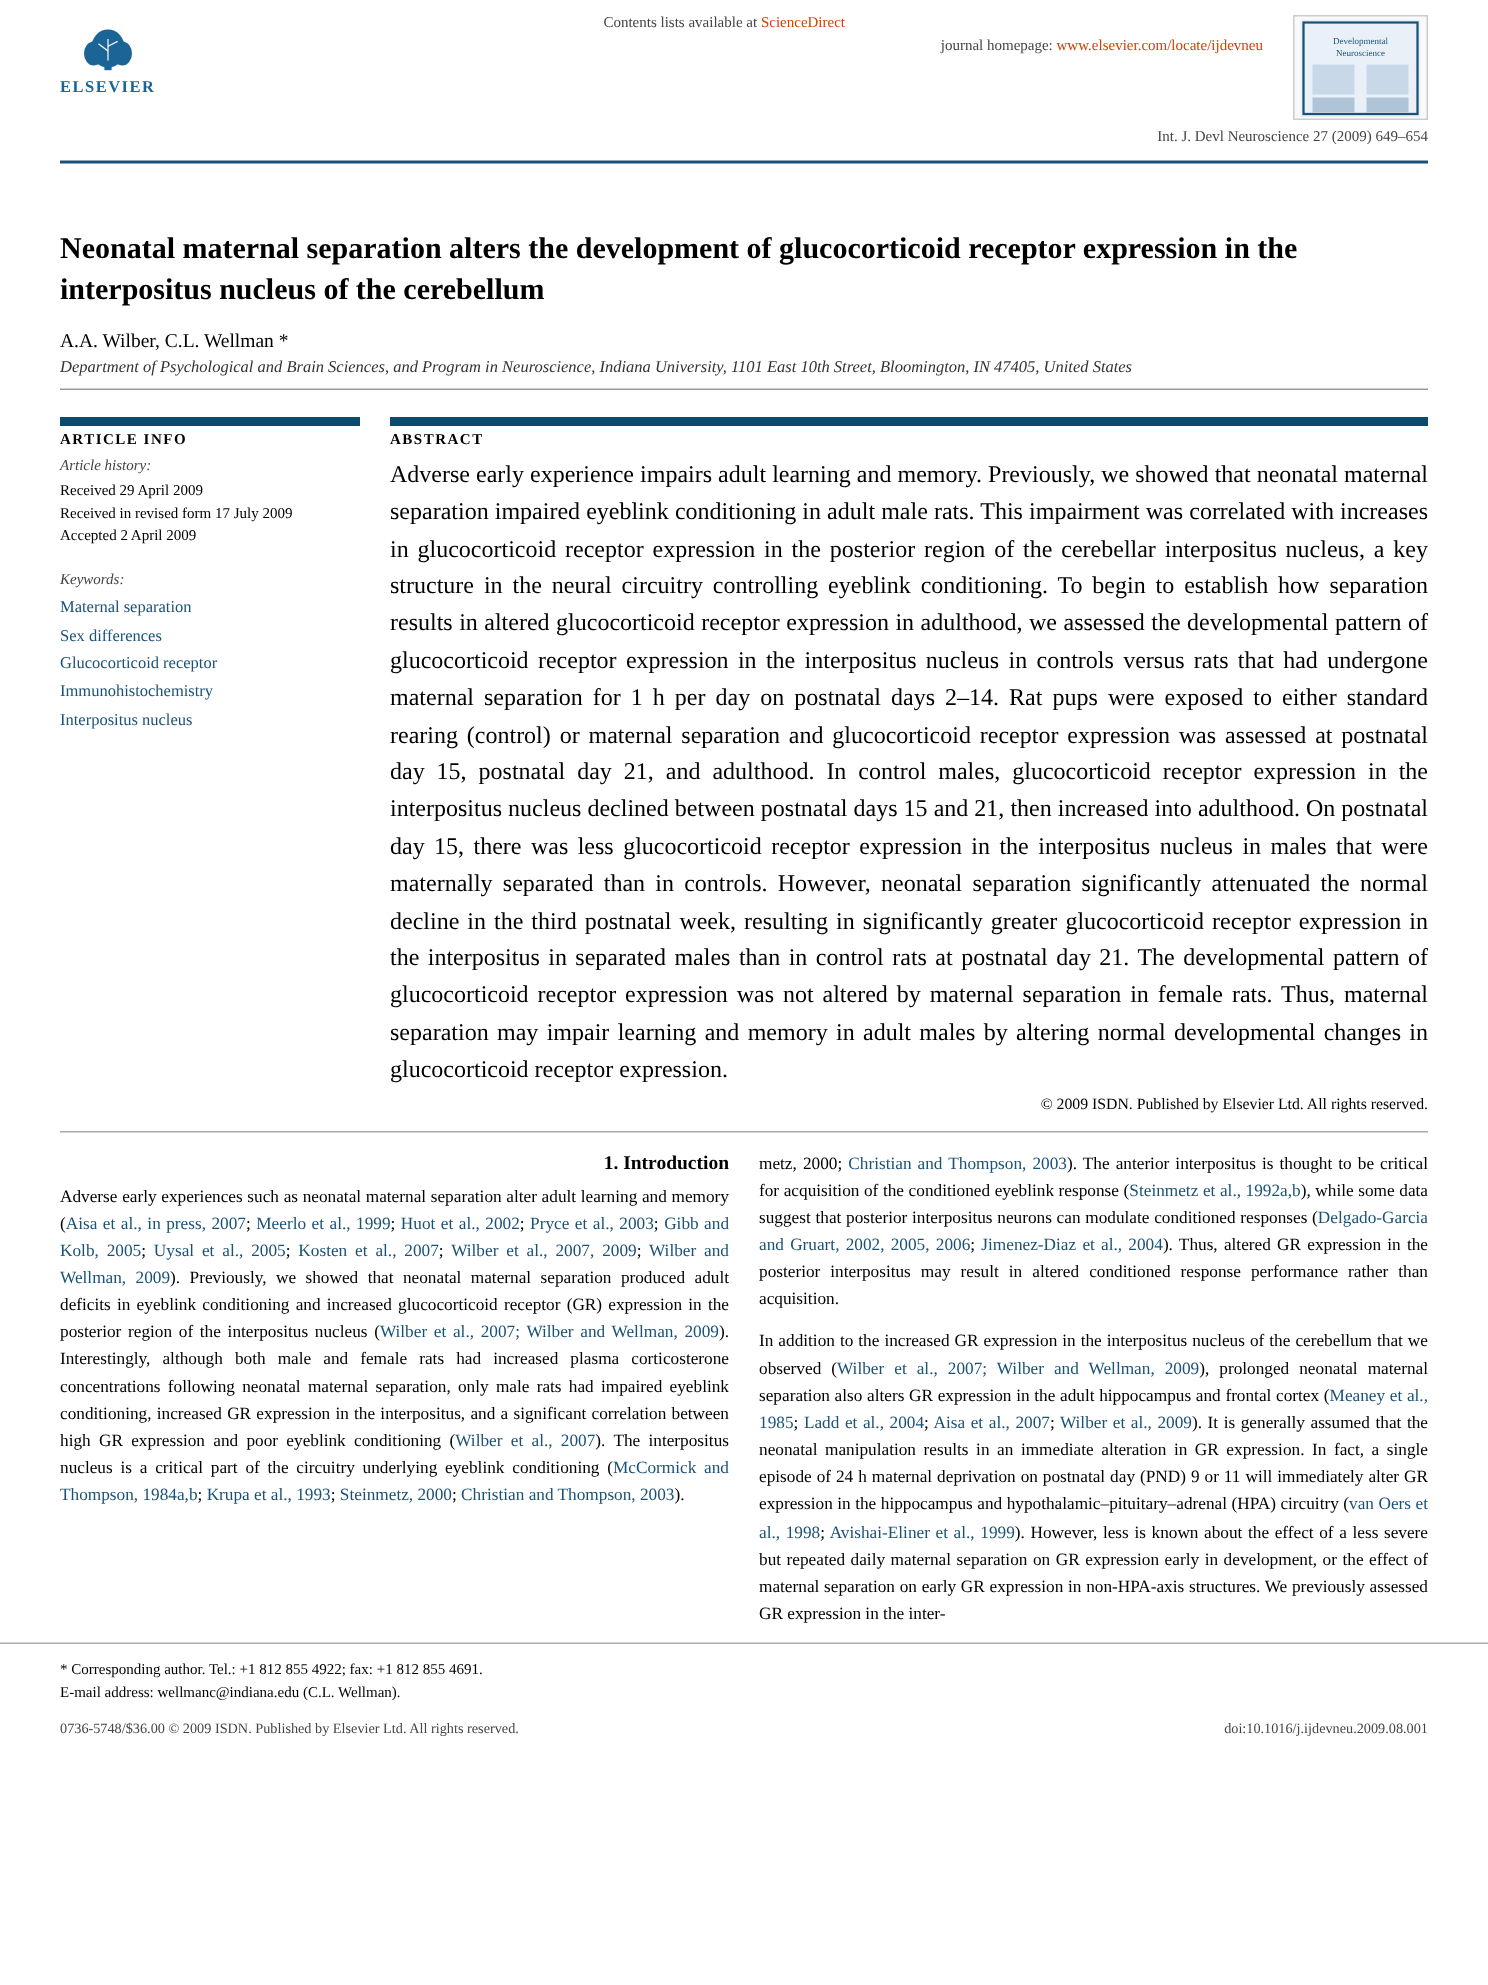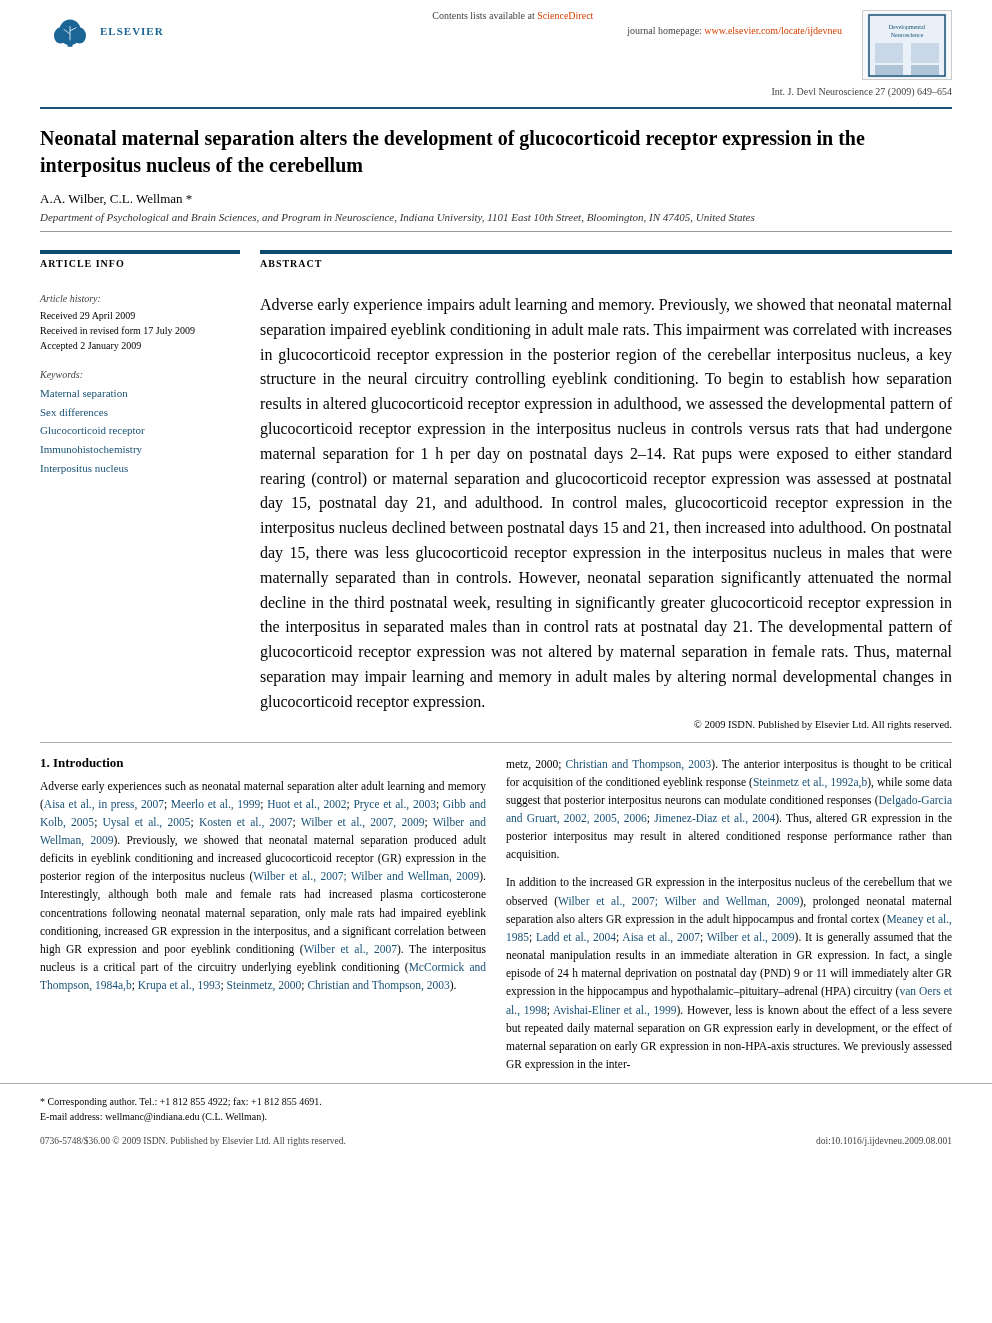--- a/index.html
+++ b/index.html
@@ -113,20 +113,21 @@
     .article-title-section {
       padding: 16px 40px 10px 40px;
     }
 
     .article-main-title {
       font-size: 20px;
       font-weight: bold;
       color: #000;
       line-height: 1.35;
       margin-bottom: 12px;
+      margin-top: 28px;
     }
 
     .article-authors {
       font-size: 13px;
       color: #000;
       margin-bottom: 4px;
     }
 
     .article-affiliation {
       font-size: 11px;
@@ -156,23 +157,23 @@
     .right-column {
       flex: 1;
     }
 
     .section-label {
       font-size: 10px;
       font-weight: bold;
       letter-spacing: 1px;
       text-transform: uppercase;
       color: #000;
-      border-top: 4px solid #0c4a6e;
+      border-top: 6px solid #0c4a6e;
       padding-top: 4px;
-      margin-bottom: 24px;
+      margin-bottom: 6px;
     }
 
     .article-info-label {
       font-size: 10px;
       font-style: italic;
       color: #444;
       margin-bottom: 4px;
     }
 
     .article-info-row {
@@ -226,20 +227,21 @@
 
     .body-right {
       flex: 1;
     }
 
     .section-heading {
       font-size: 13px;
       font-weight: bold;
       color: #000;
       margin-bottom: 6px;
+      text-align: right;
     }
 
     .body-text {
       font-size: 11.5px;
       line-height: 1.58;
       color: #000;
       text-align: justify;
     }
 
     .body-text .ref-link {
@@ -266,21 +268,21 @@
       justify-content: space-between;
       margin-top: 8px;
       padding: 4px 40px;
       font-size: 9.5px;
       color: #444;
     }
 
     
     .logo-container {
       display: flex;
-      flex-direction: row;
+      flex-direction: column;
       align-items: center;
     }
   </style>
 </head>
 <body>
 
 <div class="page">
 
   <div class="journal-header">
     <div class="journal-top-bar">
@@ -339,21 +341,21 @@
   </div>
 
   <div class="two-column">
 
     <div class="left-column">
       <div class="section-label">ARTICLE INFO</div>
 
       <div class="article-info-label">Article history:</div>
       <div class="article-info-row">Received 29 April 2009</div>
       <div class="article-info-row">Received in revised form 17 July 2009</div>
-      <div class="article-info-row">Accepted 2 January 2009</div>
+      <div class="article-info-row">Accepted 2 April 2009</div>
 
       <br>
       <div class="article-info-label">Keywords:</div>
       <div class="keywords-list">
         <div class="keyword-item">Maternal separation</div>
         <div class="keyword-item">Sex differences</div>
         <div class="keyword-item">Glucocorticoid receptor</div>
         <div class="keyword-item">Immunohistochemistry</div>
         <div class="keyword-item">Interpositus nucleus</div>
       </div>

